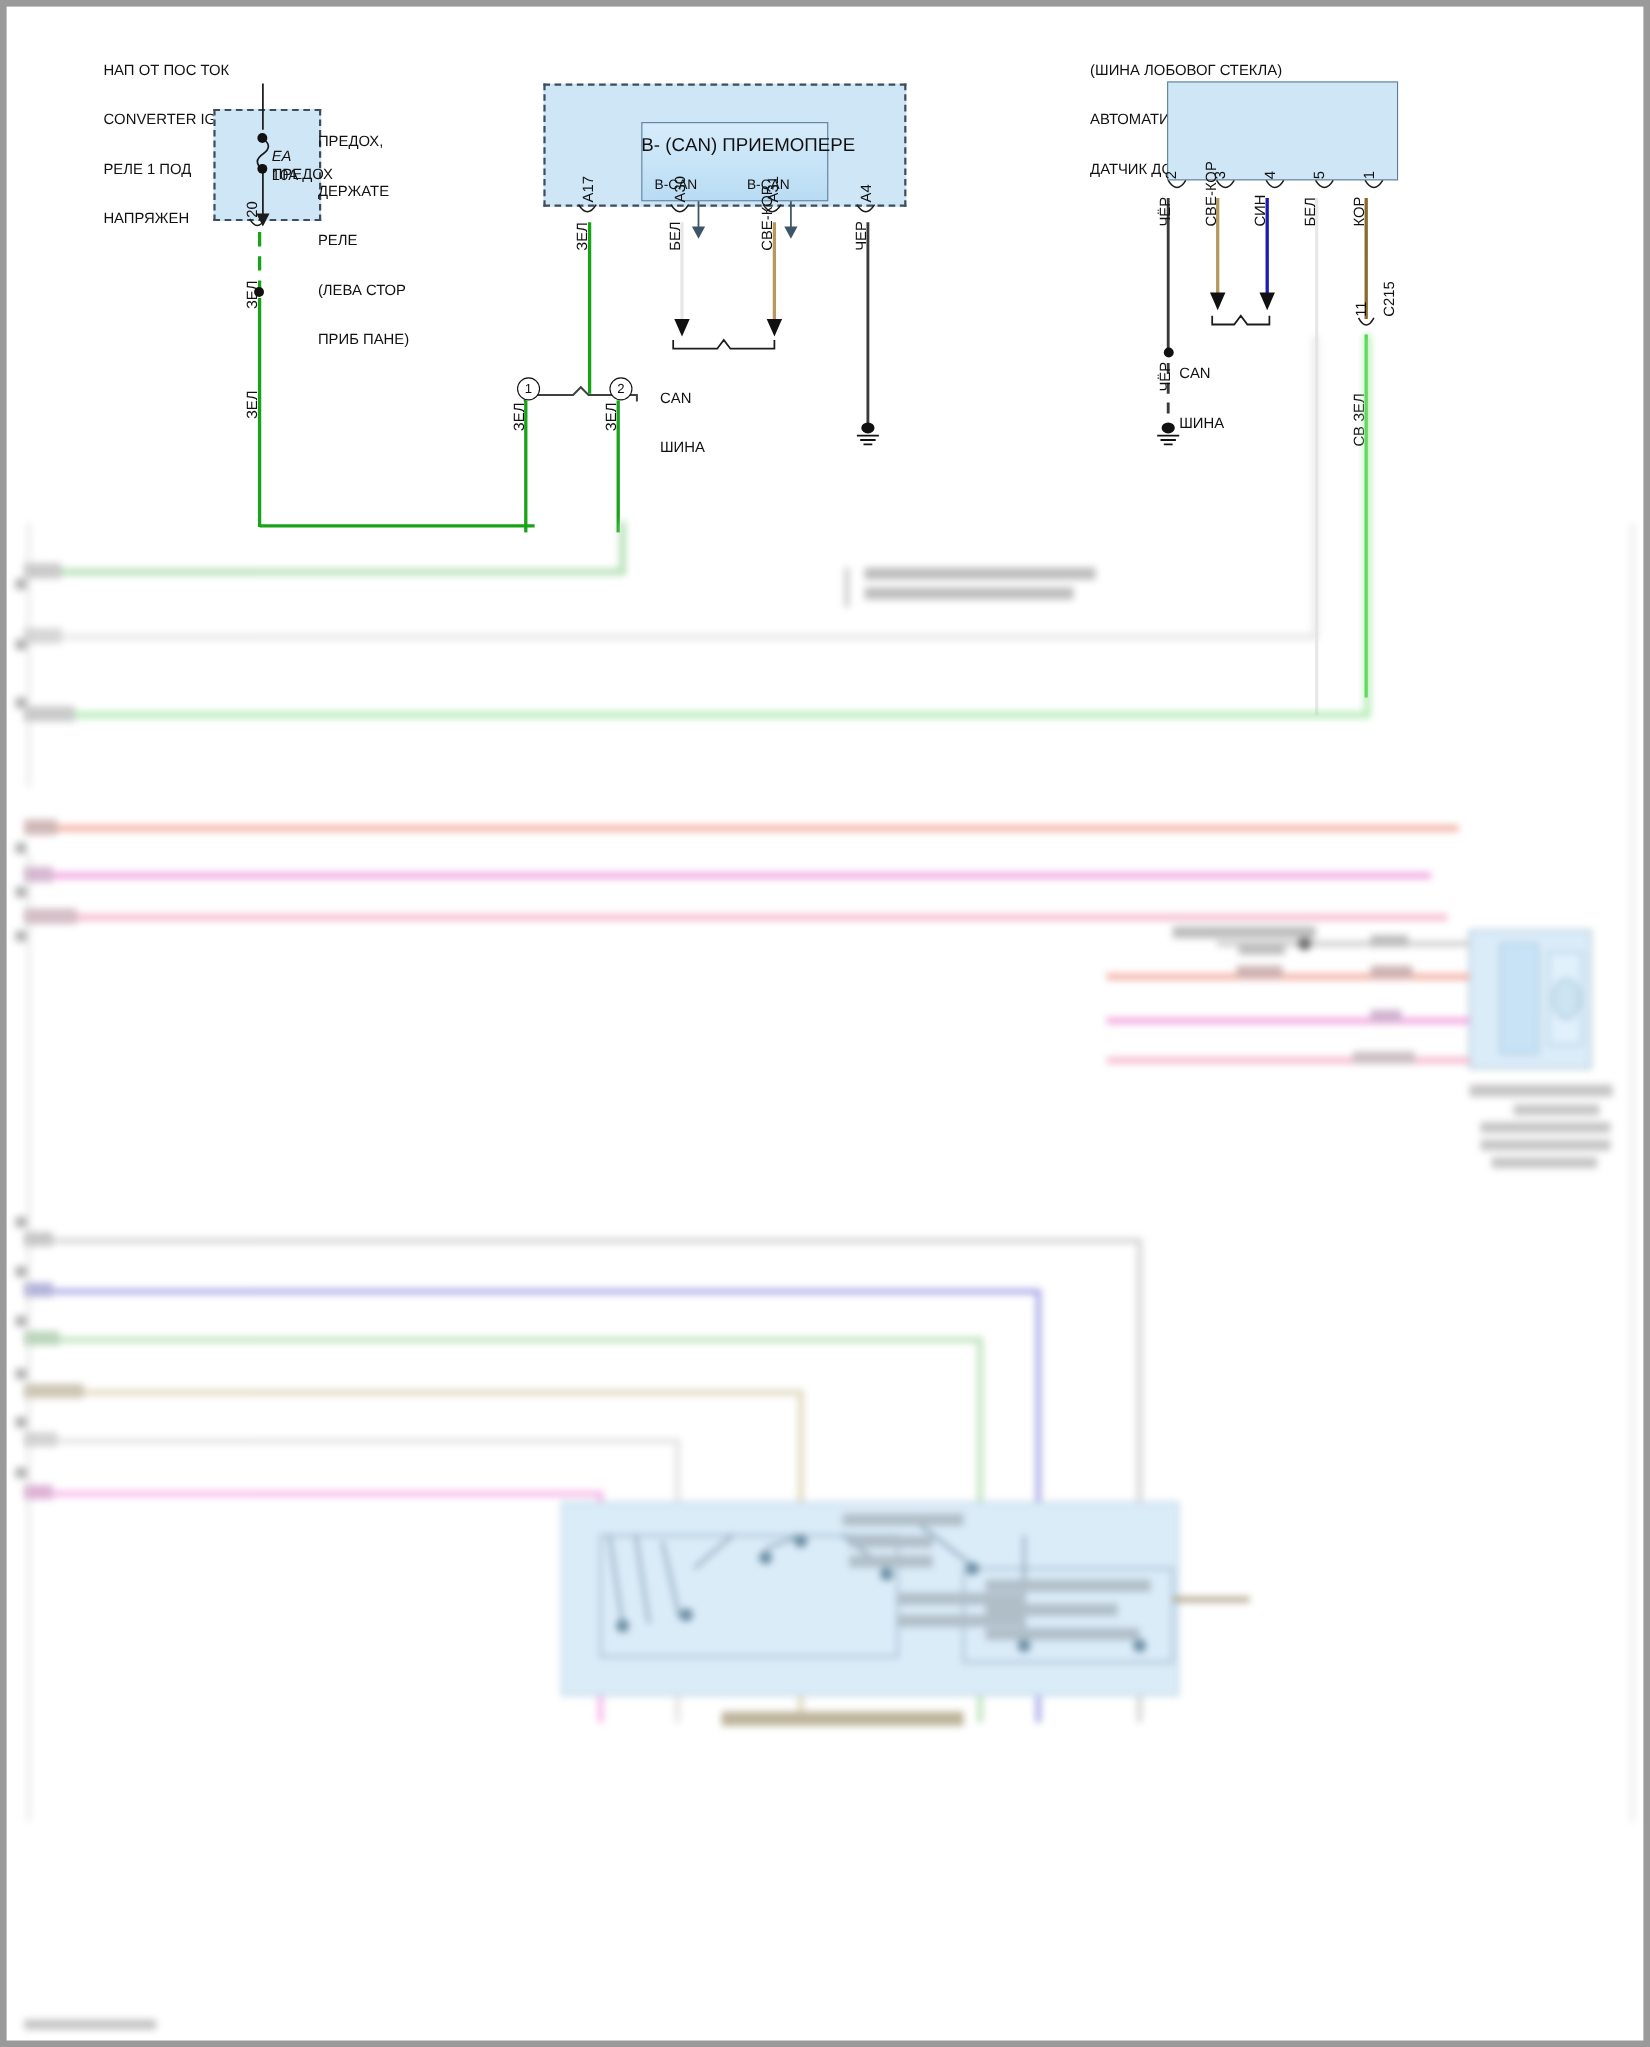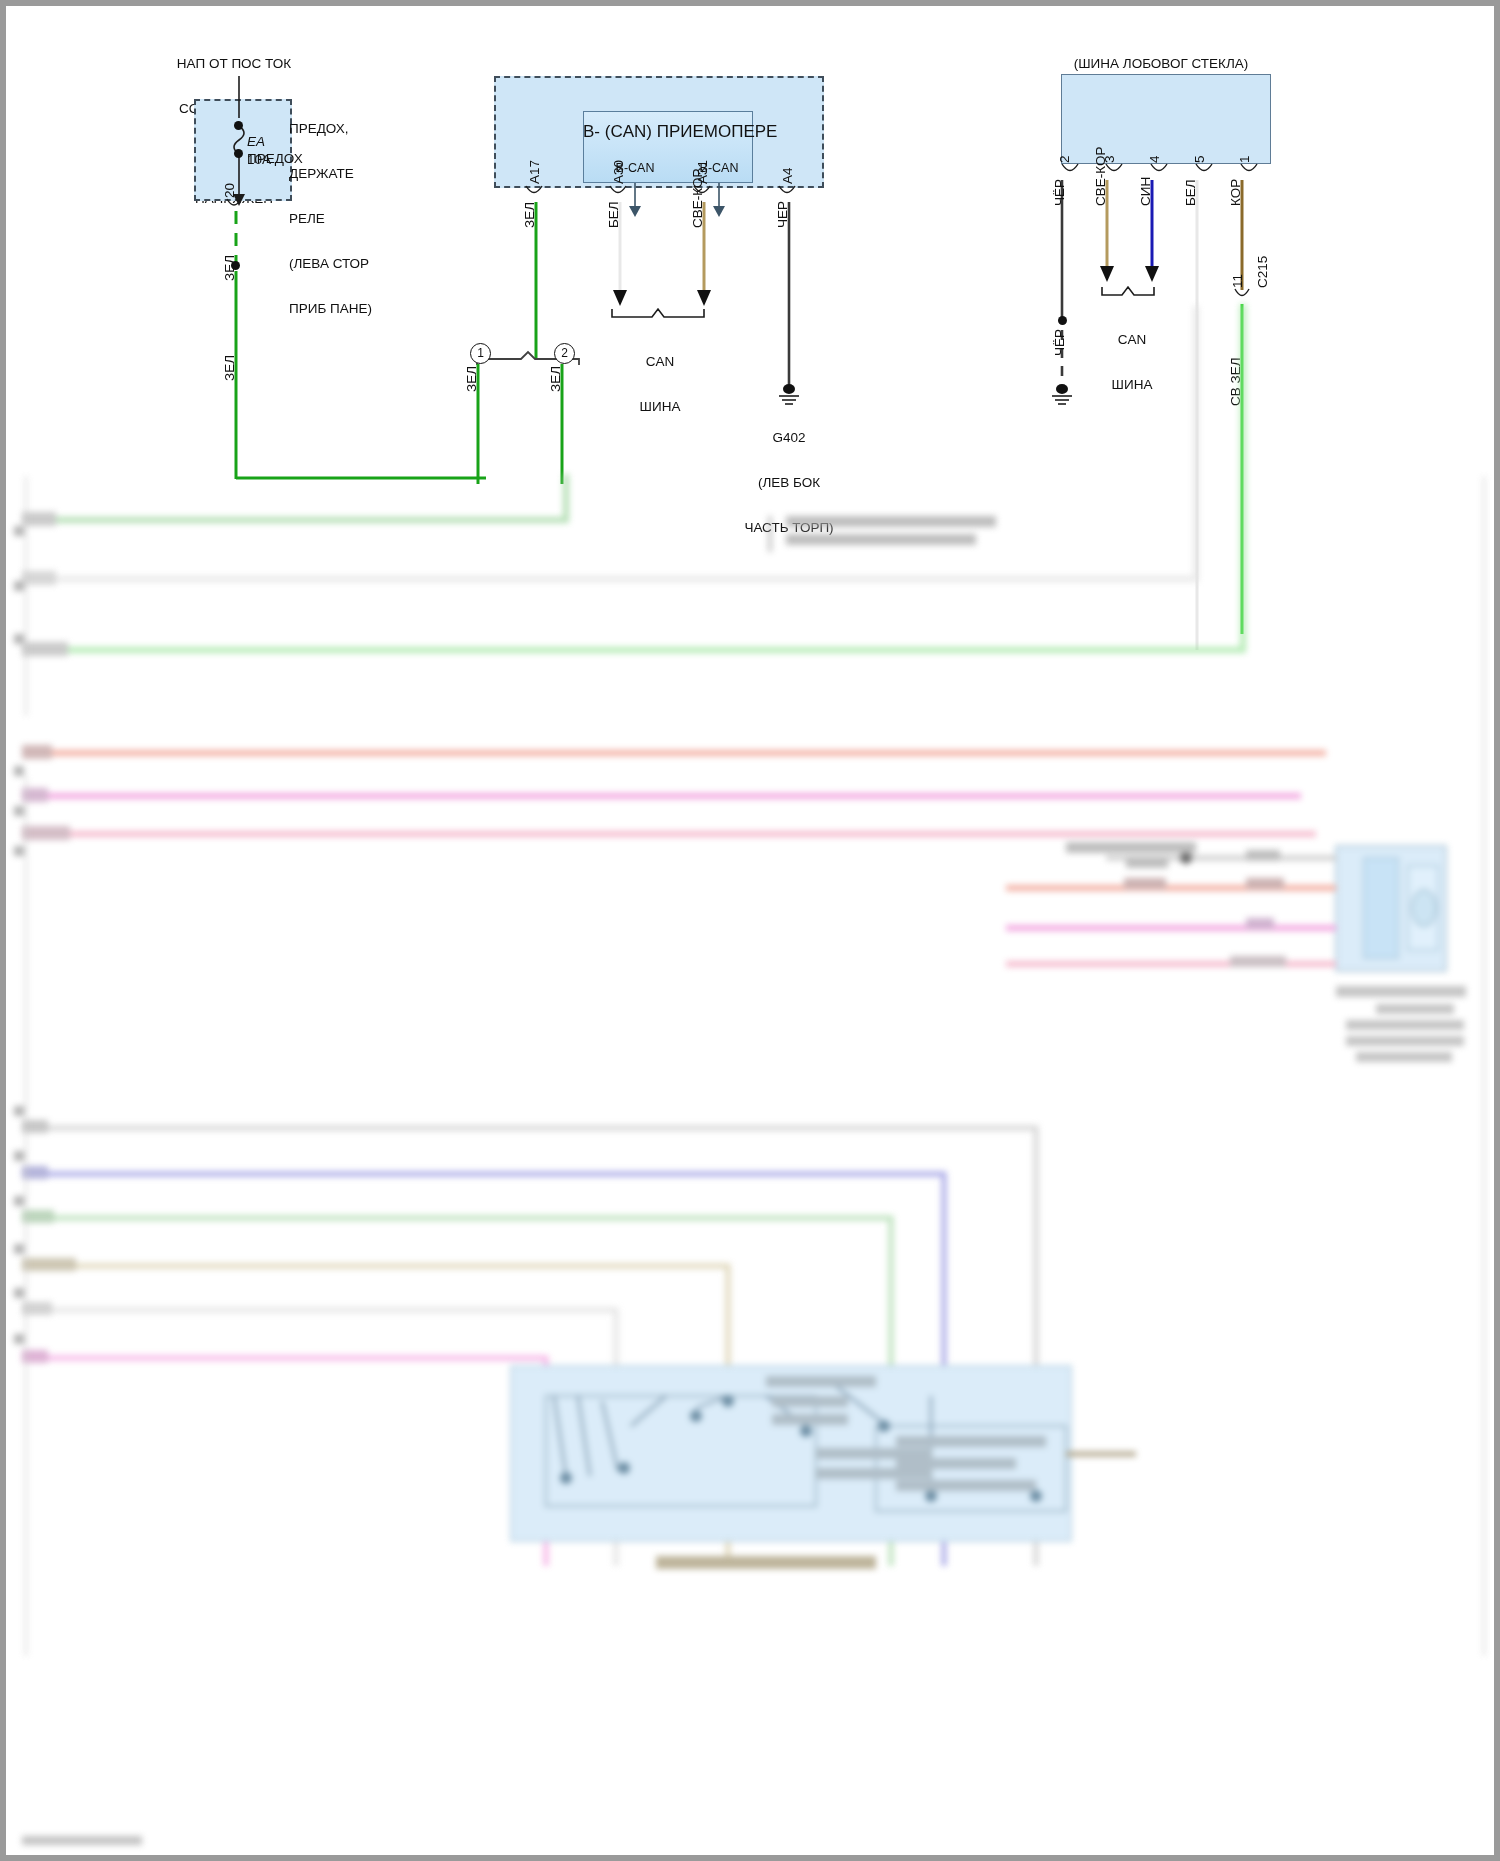--- a/index.html
+++ b/index.html
@@ -2,21 +2,21 @@
 <html><head>
 <meta charset="utf-8">
 <title>Wiring Diagram</title>
 <style>
   html,body{margin:0;padding:0;background:#8c8c8c;}
   body{font-family:"Liberation Sans","DejaVu Sans",sans-serif;}
   #page{position:relative;width:1500px;height:1861px;background:#ffffff;
         border:6px solid #9a9a9a;box-sizing:border-box;overflow:hidden;}
   #canvas{position:absolute;inset:0;}
   .lbl{position:absolute;font-size:13.5px;color:#111;white-space:pre;line-height:15px;}
-  .lbl.c{text-align:center;transform:translateX(-50%);}
+  .lbl.c{text-align:left;transform:translateX(-50%);}
   .lbl.l{text-align:left;}
   .vlbl{position:absolute;font-size:13.5px;color:#111;white-space:nowrap;
         transform-origin:0 0;transform:rotate(-90deg);}
   .box-dash{position:absolute;background:#cfe6f7;border:2px dashed #3f4d5a;box-sizing:border-box;}
   .box-solid{position:absolute;background:#cfe6f7;border:1.5px solid #5f7c96;box-sizing:border-box;}
   .box-inner{position:absolute;background:linear-gradient(#d7ecfb,#b9dcf4);
              border:1.5px solid #5a7e9c;box-sizing:border-box;}
   .wire{position:absolute;}
   .dot{position:absolute;width:9px;height:9px;border-radius:50%;background:#111;}
   .circnum{position:absolute;width:19px;height:19px;border:1.4px solid #111;border-radius:50%;
@@ -129,25 +129,20 @@
   </div>
 
   <svg class="wire" style="left:775px;top:196px;" width="16" height="190">
     <path d="M8,0 L8,190" stroke="#3a3a3a" stroke-width="2.6" fill="none"></path>
   </svg>
   <div class="vlbl" style="left:769px;top:222px;">ЧЕР</div>
   <svg class="wire" style="left:767px;top:378px;" width="32" height="22">
     <ellipse cx="16" cy="5" rx="6" ry="5" fill="#111"></ellipse>
     <path d="M6,12 L26,12 M9,16 L23,16 M12,20 L20,20" stroke="#111" stroke-width="1.6"></path>
   </svg>
-  <div class="lbl c" style="left:783px;top:394px;width:180px;">
-    <div>G402</div>
-    <div>(ЛЕВ БОК</div>
-    <div>ЧАСТЬ ТОРП)</div>
-  </div>
 
   <svg class="wire" style="left:465px;top:345px;" width="120" height="18">
     <path d="M6,14 L6,8 L50,8 L57,1 L64,8 L108,8 L108,14" stroke="#404040" stroke-width="1.8" fill="none"></path>
   </svg>
   <div class="circnum" style="left:464px;top:337px;">1</div>
   <div class="circnum" style="left:548px;top:337px;">2</div>
 
   <svg class="wire" style="left:464px;top:358px;" width="16" height="120">
     <path d="M8,0 L8,120" stroke="#18a318" stroke-width="3" fill="none"></path>
   </svg>

